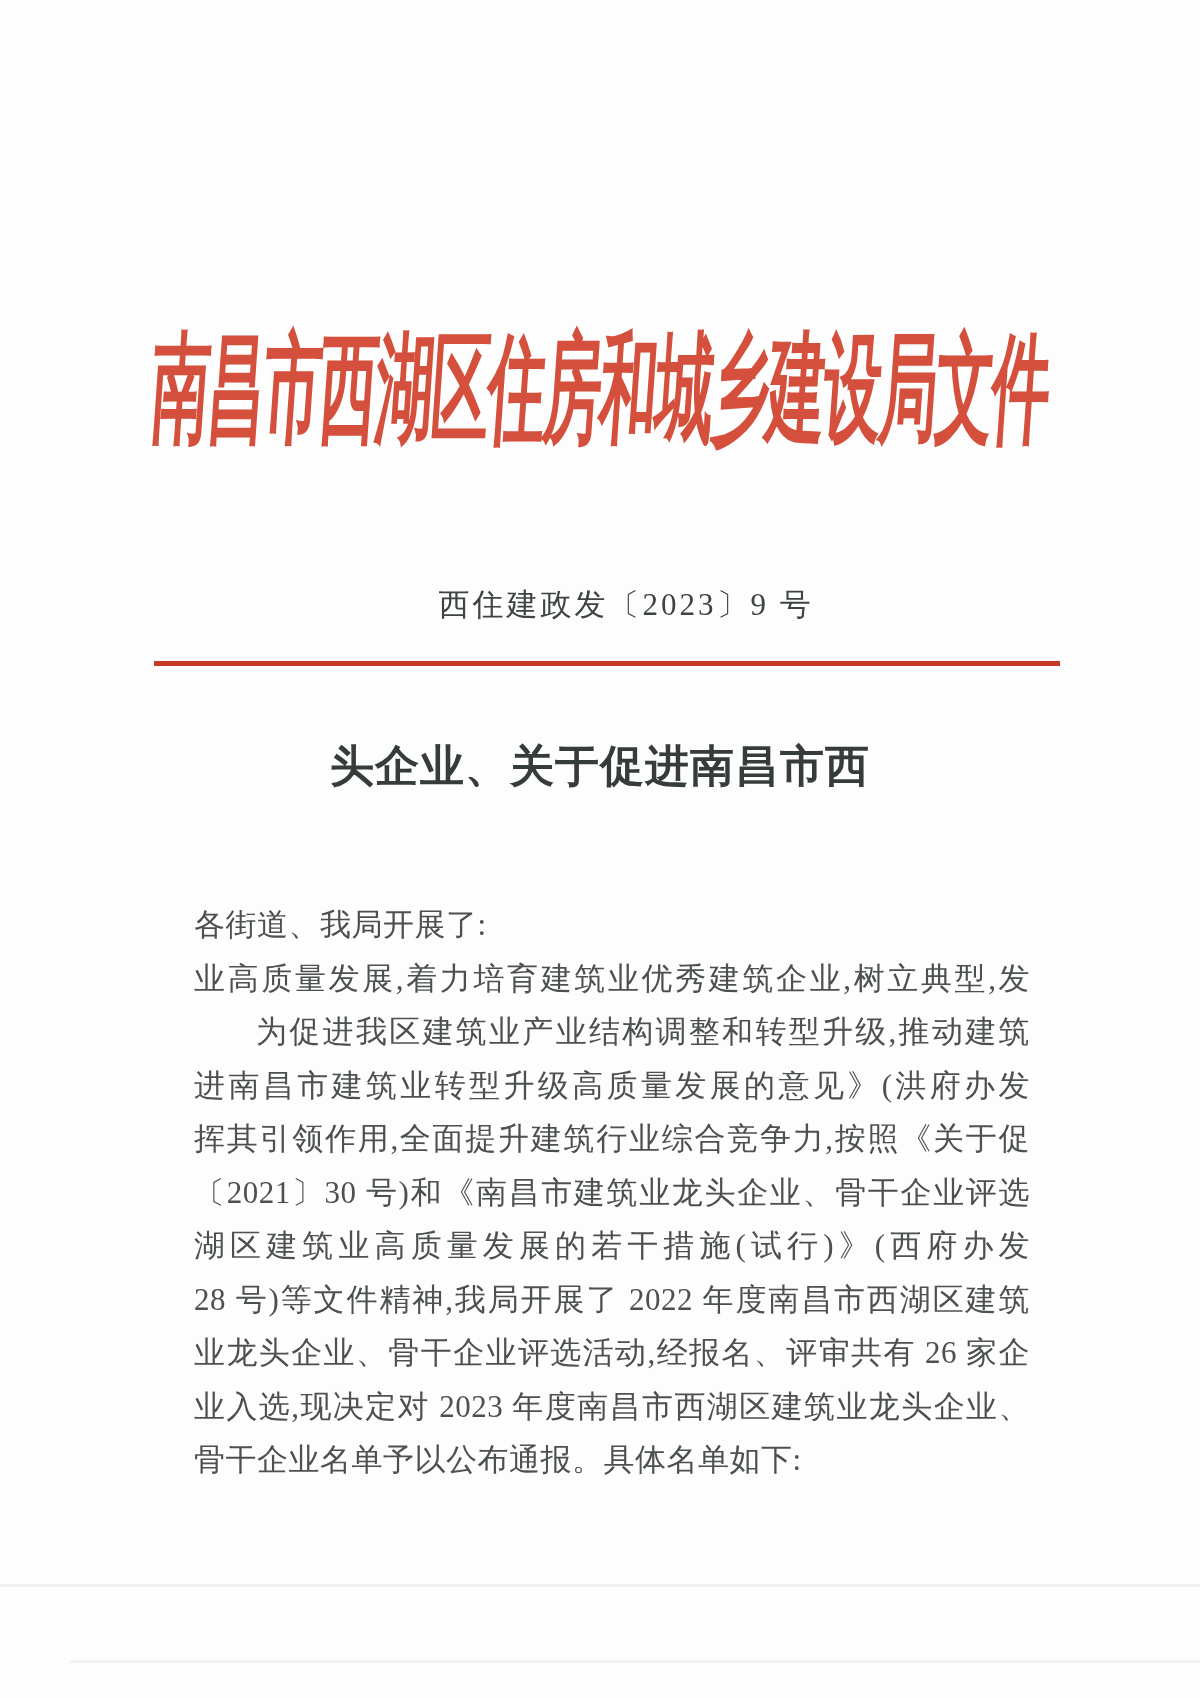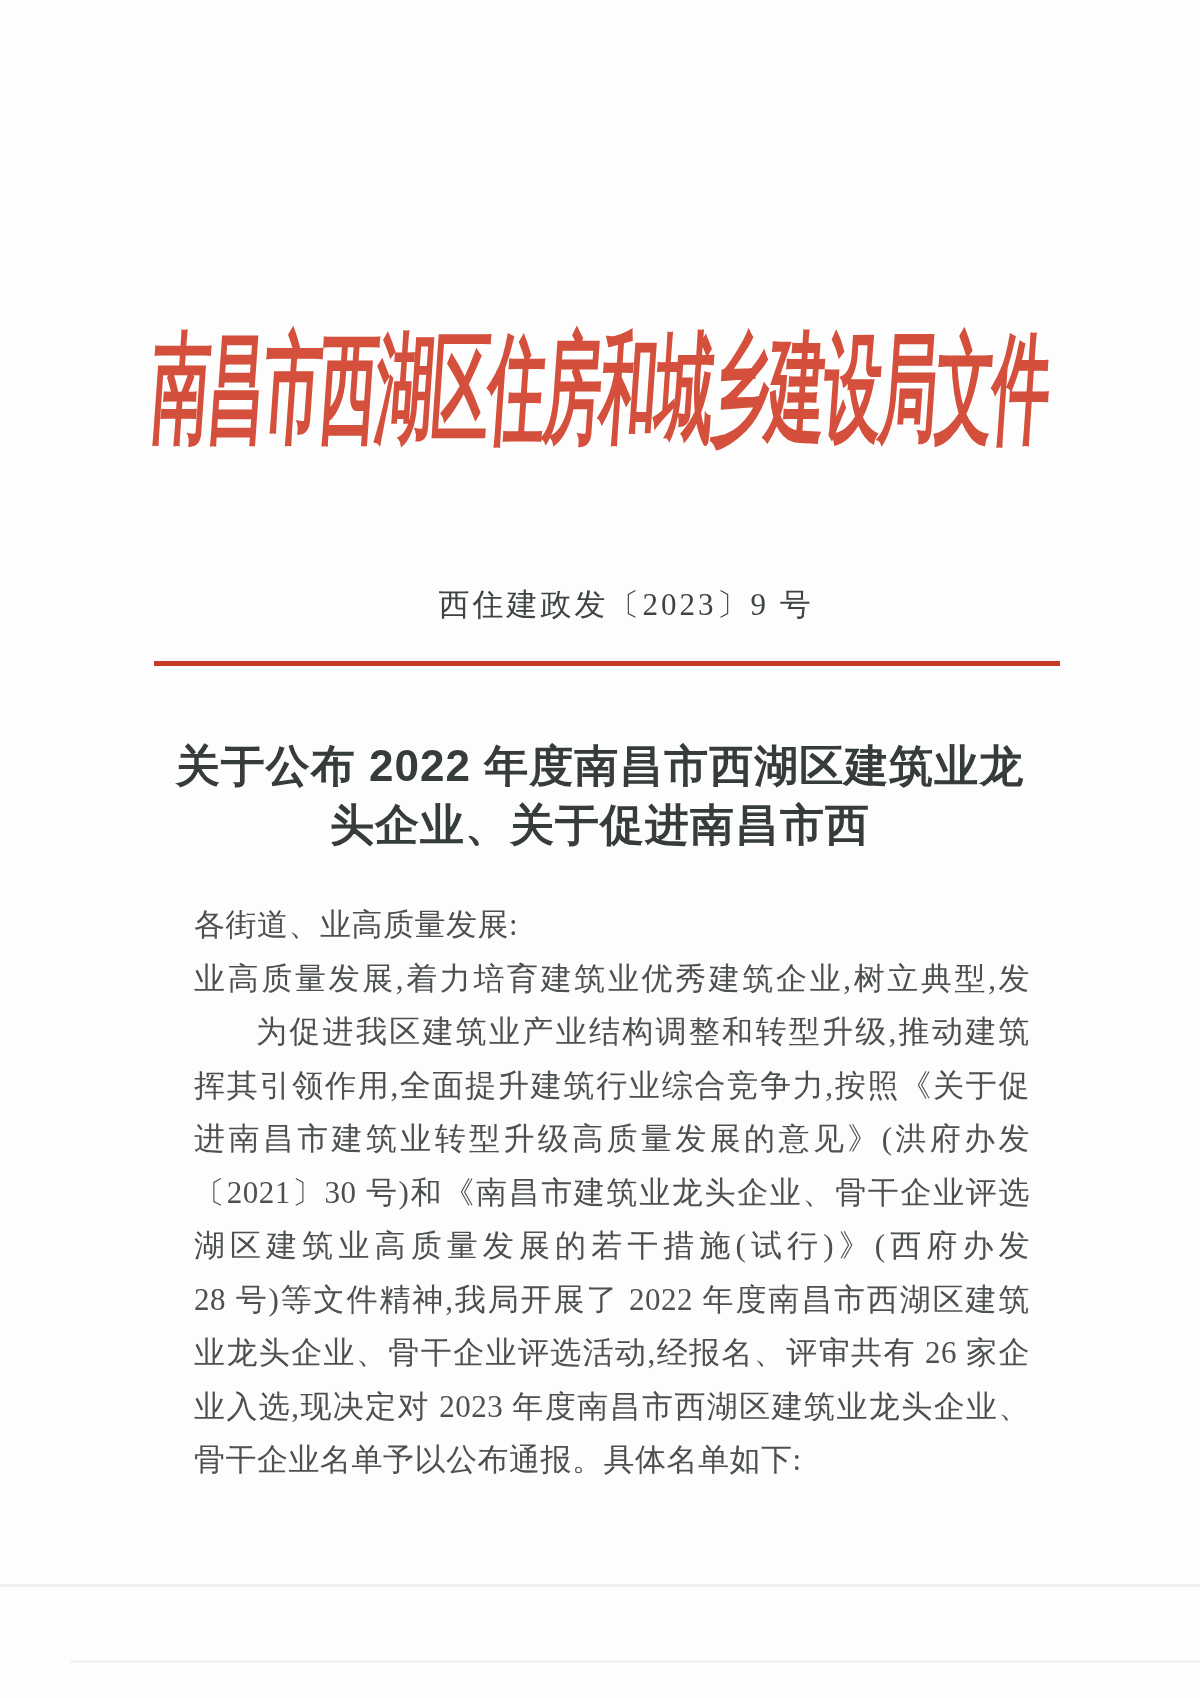--- a/index.html
+++ b/index.html
@@ -106,30 +106,29 @@
 
   <div class="red-header">
     <span class="red-header-text">南昌市西湖区住房和城乡建设局文件</span>
   </div>
 
   <div class="doc-number">西住建政发〔2023〕9 号</div>
 
   <div class="red-rule"></div>
 
   <h1 class="notice-title">
-    <span class="t-line">关于公布 2022 年度南昌市西湖区建筑业龙</span>
     <span class="t-line">头企业、关于促进南昌市西</span>
   </h1>
 
   <div class="body-block">
-    <div class="line">各街道、业高质量发展:</div>
+    <div class="line">各街道、我局开展了:</div>
     <div class="line fill">业高质量发展,着力培育建筑业优秀建筑企业,树立典型,发</div>
     <div class="line fill indent">为促进我区建筑业产业结构调整和转型升级,推动建筑</div>
+    <div class="line fill">进南昌市建筑业转型升级高质量发展的意见》(洪府办发</div>
     <div class="line fill">挥其引领作用,全面提升建筑行业综合竞争力,按照《关于促</div>
-    <div class="line fill">进南昌市建筑业转型升级高质量发展的意见》(洪府办发</div>
     <div class="line fill">〔2021〕30 号)和《南昌市建筑业龙头企业、骨干企业评选</div>
     <div class="line fill">湖区建筑业高质量发展的若干措施(试行)》(西府办发〔2022〕</div>
     <div class="line fill">28 号)等文件精神,我局开展了 2022 年度南昌市西湖区建筑</div>
     <div class="line fill">业龙头企业、骨干企业评选活动,经报名、评审共有 26 家企</div>
     <div class="line fill">业入选,现决定对 2023 年度南昌市西湖区建筑业龙头企业、</div>
     <div class="line">骨干企业名单予以公布通报。具体名单如下:</div>
   </div>
 
   <div class="streak s1"></div>
   <div class="streak s2"></div>

